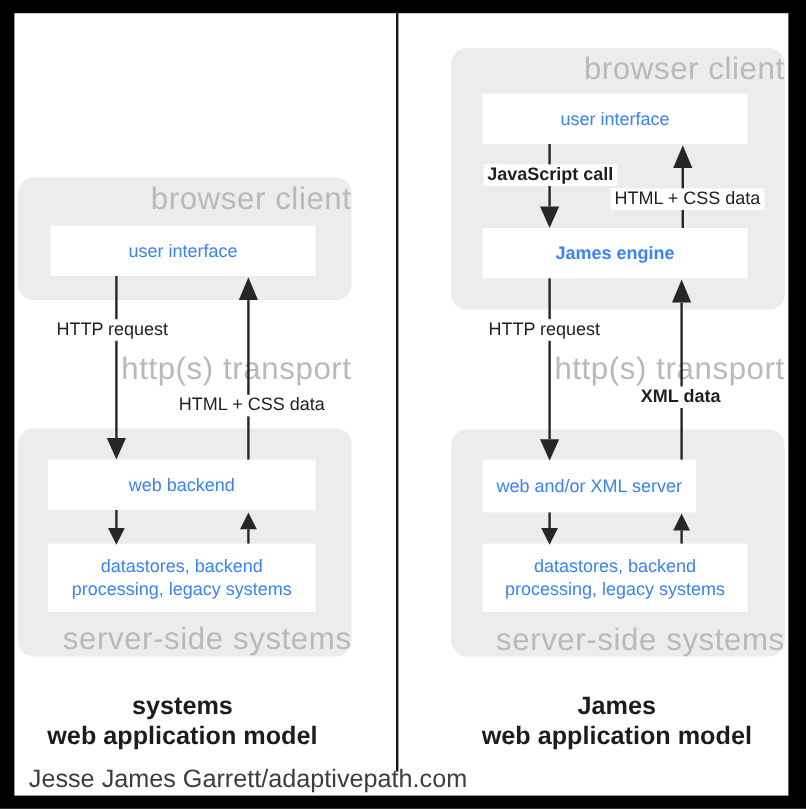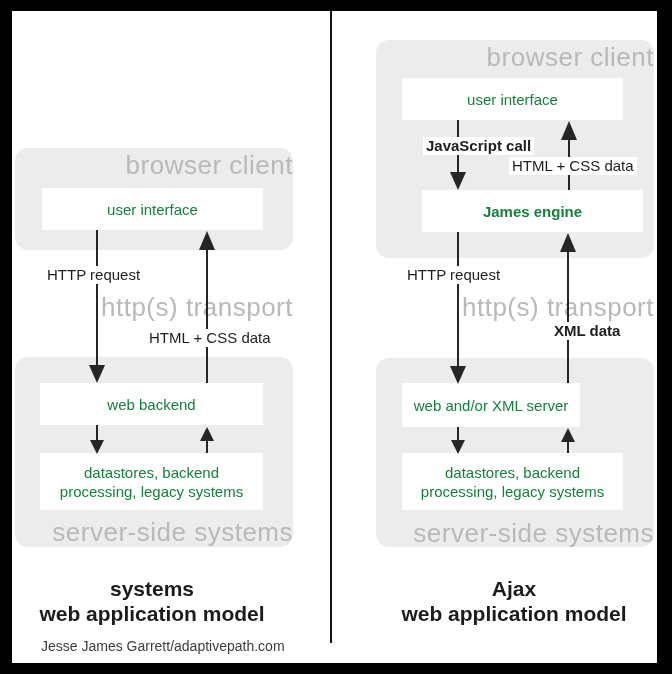--- a/index.html
+++ b/index.html
@@ -17,39 +17,39 @@
   .panel{
     position:absolute;background:#ececec;border-radius:13px;z-index:0;
   }
   .ghead{
     position:absolute;text-align:right;color:#b9b9b9;
     font-size:26px;line-height:28px;letter-spacing:0.5px;z-index:1;
   }
   .wbox{
     position:absolute;background:#ffffff;z-index:2;
     display:flex;align-items:center;justify-content:center;
-    font-size:15px;color:#15803d;text-align:left;line-height:19px;
+    font-size:15px;color:#3b82f6;text-align:left;line-height:19px;
   }
   .vline{position:absolute;width:2px;background:#262626;z-index:3;}
   .lbl{
     position:absolute;background:#ffffff;padding:0 3px;z-index:5;
     font-size:15px;line-height:18px;color:#1e1e1e;white-space:nowrap;
   }
-  .bold{font-weight:bold;margin-left:20px;}
+  .bold{font-weight:bold;}
   .ah{position:absolute;width:0;height:0;z-index:3;}
   .ah-down-lg{border-left:8px solid transparent;border-right:8px solid transparent;border-top:18px solid #262626;}
   .ah-up-lg{border-left:8px solid transparent;border-right:8px solid transparent;border-bottom:19px solid #262626;}
   .ah-down-sm{border-left:7px solid transparent;border-right:7px solid transparent;border-top:14px solid #262626;}
   .ah-up-sm{border-left:7px solid transparent;border-right:7px solid transparent;border-bottom:14px solid #262626;}
   .title{
     position:absolute;text-align:center;font-size:21px;font-weight:bold;
     color:#1c1c1c;line-height:25px;z-index:1;
   }
   .footer{
-    position:absolute;left:24px;top:638px;font-size:14px;color:#3c3c3c;z-index:1;margin-left:17px;
+    position:absolute;left:24px;top:638px;font-size:21px;color:#3c3c3c;z-index:1;
   }
 </style>
 </head>
 <body>
 
 <div class="content"></div>
 <div class="divider"></div>
 
 <div>
 
@@ -120,18 +120,18 @@
   <div class="ah ah-up-sm" style="left:561px;top:428px;"></div>
   <div class="vline" style="left:567px;top:442px;height:11px;"></div>
 
   <div class="wbox" style="left:402px;top:453px;width:221px;height:57px;flex-direction:column;">
     <span>datastores, backend</span>
     <span>processing, legacy systems</span>
   </div>
   <div class="ghead" style="left:376px;top:519px;width:278px;">server-side systems</div>
 
   <div class="title" style="left:374px;top:576px;width:280px;">
-    <div>Ajax</div>
+    <div>James</div>
     <div>web application model</div>
   </div>
 </div>
 
 <div class="footer">Jesse James Garrett/adaptivepath.com</div>
 
 </body></html>

